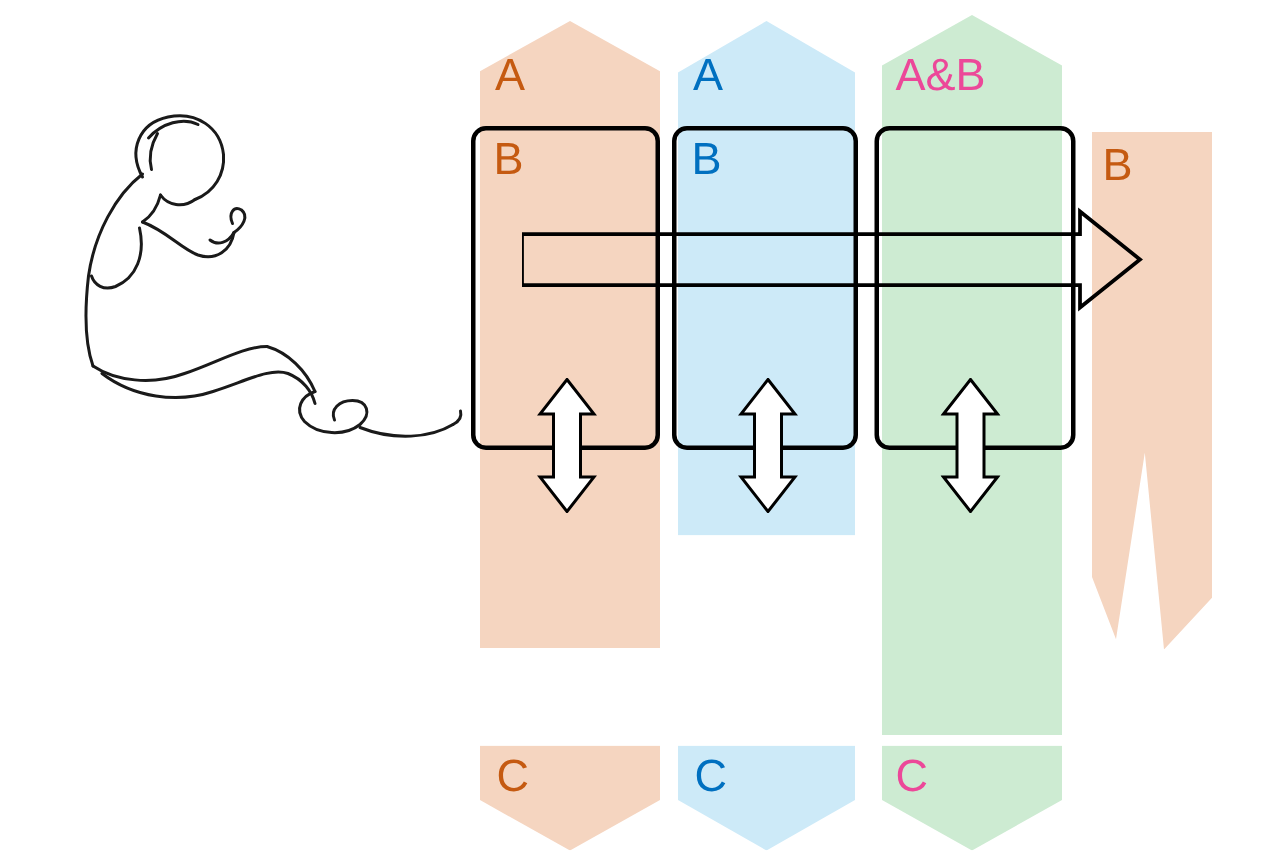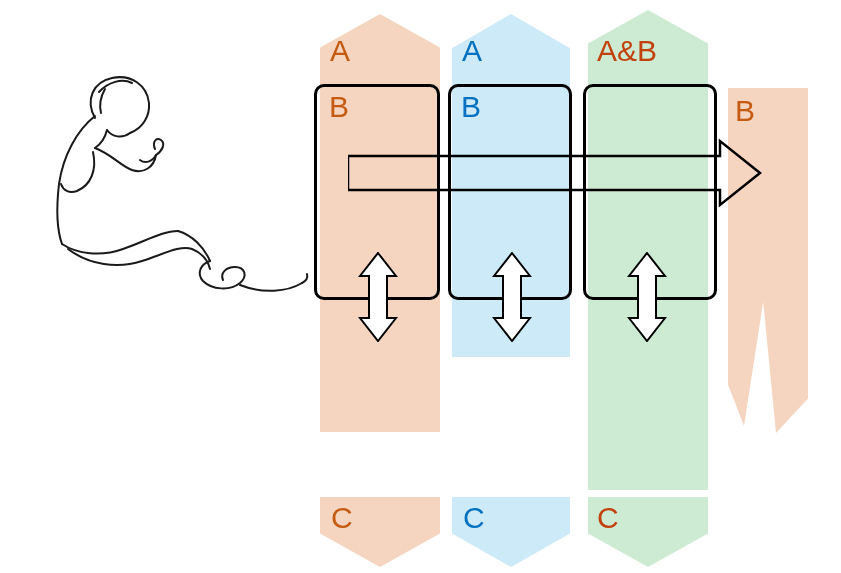--- a/index.html
+++ b/index.html
@@ -22,21 +22,21 @@
   .box2 { left:448px; width:124px; }
   .box3 { left:583px; width:134px; }
   .chev { position:absolute; top:497px; height:70px;
           clip-path:polygon(0% 0%,100% 0%,100% 52%,50% 100%,0% 52%); }
   .chev-orange { left:320px; width:120px; background:#F5D5C0; }
   .chev-blue   { left:452px; width:118px; background:#CDEAF8; }
   .chev-green  { left:588px; width:120px; background:#CDEBD2; }
   .label { position:absolute; font-size:30px; font-weight:500; line-height:1; }
   .c-orange { color:#C55A11; }
   .c-blue   { color:#0070C0; }
-  .c-green  { color:#c2410c; }
+  .c-green  { color:#ec4899; }
   .l-a1 { left:330px; top:36px; }
   .l-a2 { left:462px; top:36px; }
   .l-a3 { left:597px; top:36px; }
   .l-b1 { left:329px; top:92px; }
   .l-b2 { left:461px; top:92px; }
   .l-b3 { left:735px; top:96px; }
   .l-c1 { left:331px; top:503px; }
   .l-c2 { left:463px; top:503px; }
   .l-c3 { left:597px; top:503px; }
   .person-svg { position:absolute; left:25px; top:72px; }

